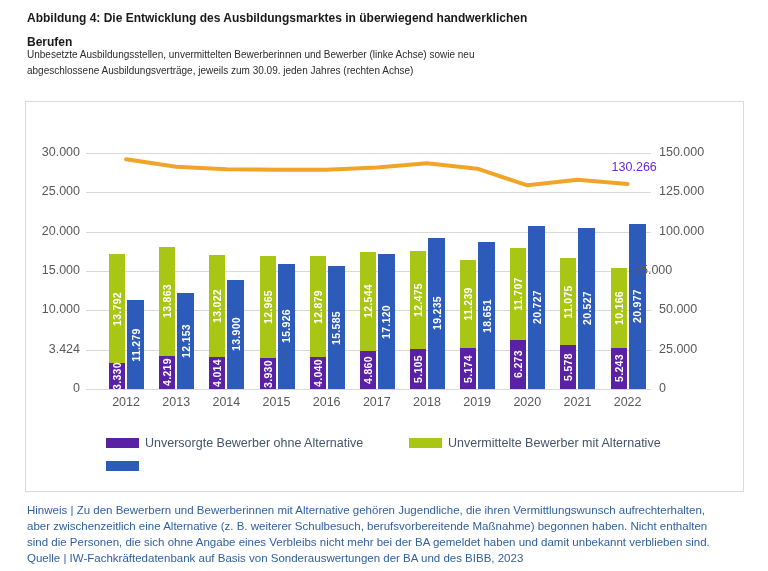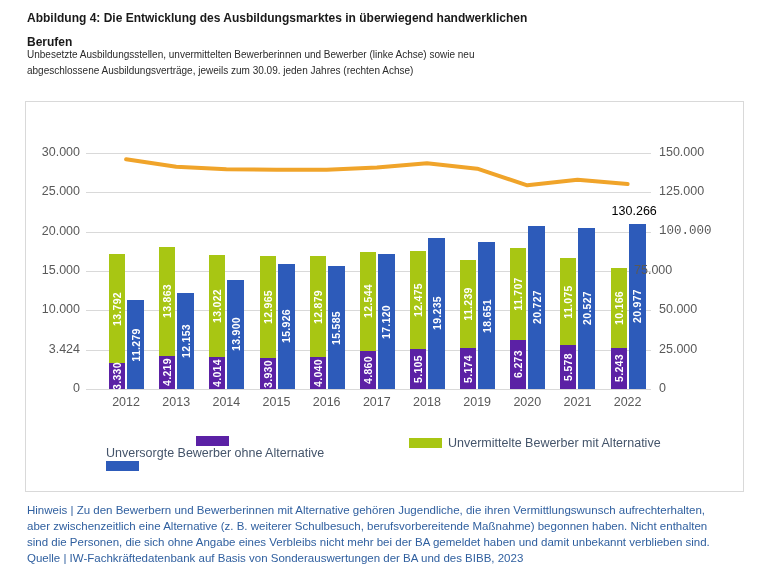--- a/index.html
+++ b/index.html
@@ -23,21 +23,21 @@
                  font-size:12.5px; color:#595959; }
   .xtick { position:absolute; text-align:center; font-size:12.5px; color:#595959; }
 
   .bar { position:absolute; }
   .bar-label { position:absolute; color:#ffffff; font-weight:bold; font-size:10.5px;
                transform:translate(-50%,-50%) rotate(-90deg); white-space:nowrap;
                letter-spacing:.3px; }
 
   .line-svg { position:absolute; left:0; top:0; pointer-events:none; }
 
-  .annotation { position:absolute; font-size:12.5px; color:#000000; white-space:nowrap;margin-top:44px; }
+  .annotation { position:absolute; font-size:12.5px; color:#6d28d9; white-space:nowrap; }
 
   .legend-item { position:absolute; display:flex; align-items:center;
                  font-size:12.5px; color:#44546a; white-space:nowrap; }
   .swatch { display:inline-block; margin-right:6px; flex:0 0 auto; }
   .swatch-rect { width:33px; height:10px; }
   .swatch-line { width:33px; height:5px; border-radius:3px; }
 
   .footnote { position:absolute; left:27px; top:502px; width:715px;
               font-size:11.5px; color:#2f5f9f; line-height:16px; }
   .footnote .hinweis { white-space:pre-line; }
@@ -137,41 +137,41 @@
     <div id="axis-layer">
         <div class="ytick-left" style="left: 2px; top: 279px;">0</div>
         <div class="ytick-right" style="left: 633px; top: 279px;">0</div>
         <div class="ytick-left" style="left: 2px; top: 239.667px;">3.424</div>
         <div class="ytick-right" style="left: 633px; top: 239.667px;">25.000</div>
         <div class="ytick-left" style="left: 2px; top: 200.333px;">10.000</div>
         <div class="ytick-right" style="left: 633px; top: 200.333px;">50.000</div>
         <div class="ytick-left" style="left: 2px; top: 161px;">15.000</div>
         <div class="ytick-right" style="left: 608px; top: 161px;">75.000</div>
         <div class="ytick-left" style="left: 2px; top: 121.667px;">20.000</div>
-        <div class="ytick-right" style="left: 633px; top: 121.667px; font-family: Liberation Mono, monospace;">100.000</div>
+        <div class="ytick-right" style="left: 633px; top: 121.667px;">100.000</div>
         <div class="ytick-left" style="left: 2px; top: 82.3333px;">25.000</div>
         <div class="ytick-right" style="left: 633px; top: 82.3333px;">125.000</div>
         <div class="ytick-left" style="left: 2px; top: 43px;">30.000</div>
         <div class="ytick-right" style="left: 633px; top: 43px;">150.000</div>
         <div class="xtick" style="left: 75px; top: 293px; width: 50.1545px;">2012</div>
         <div class="xtick" style="left: 125.155px; top: 293px; width: 50.1545px;">2013</div>
         <div class="xtick" style="left: 175.309px; top: 293px; width: 50.1545px;">2014</div>
         <div class="xtick" style="left: 225.464px; top: 293px; width: 50.1545px;">2015</div>
         <div class="xtick" style="left: 275.618px; top: 293px; width: 50.1545px;">2016</div>
         <div class="xtick" style="left: 325.773px; top: 293px; width: 50.1545px;">2017</div>
         <div class="xtick" style="left: 375.927px; top: 293px; width: 50.1545px;">2018</div>
         <div class="xtick" style="left: 426.082px; top: 293px; width: 50.1545px;">2019</div>
         <div class="xtick" style="left: 476.236px; top: 293px; width: 50.1545px;">2020</div>
         <div class="xtick" style="left: 526.391px; top: 293px; width: 50.1545px;">2021</div>
         <div class="xtick" style="left: 576.545px; top: 293px; width: 50.1545px;">2022</div>
       </div>
 
     <div class="annotation" id="annotation" style="left: 585.623px; top: 58.0482px;">130.266</div>
 
-    <div class="legend-item" style="left:80px; top:334px;flex-direction:column;">
+    <div class="legend-item" style="left:80px; top:334px;">
       <span class="swatch swatch-rect" style="background: rgb(91, 33, 165);"></span>
       <span>Unversorgte Bewerber ohne Alternative</span>
     </div>
     <div class="legend-item" style="left:383px; top:334px;">
       <span class="swatch swatch-rect" style="background: rgb(168, 198, 19);"></span>
       <span>Unvermittelte Bewerber mit Alternative</span>
     </div>
     <div class="legend-item" style="left:80px; top:359px;">
       <span class="swatch swatch-rect" style="background: rgb(45, 91, 186);"></span>
     </div>

